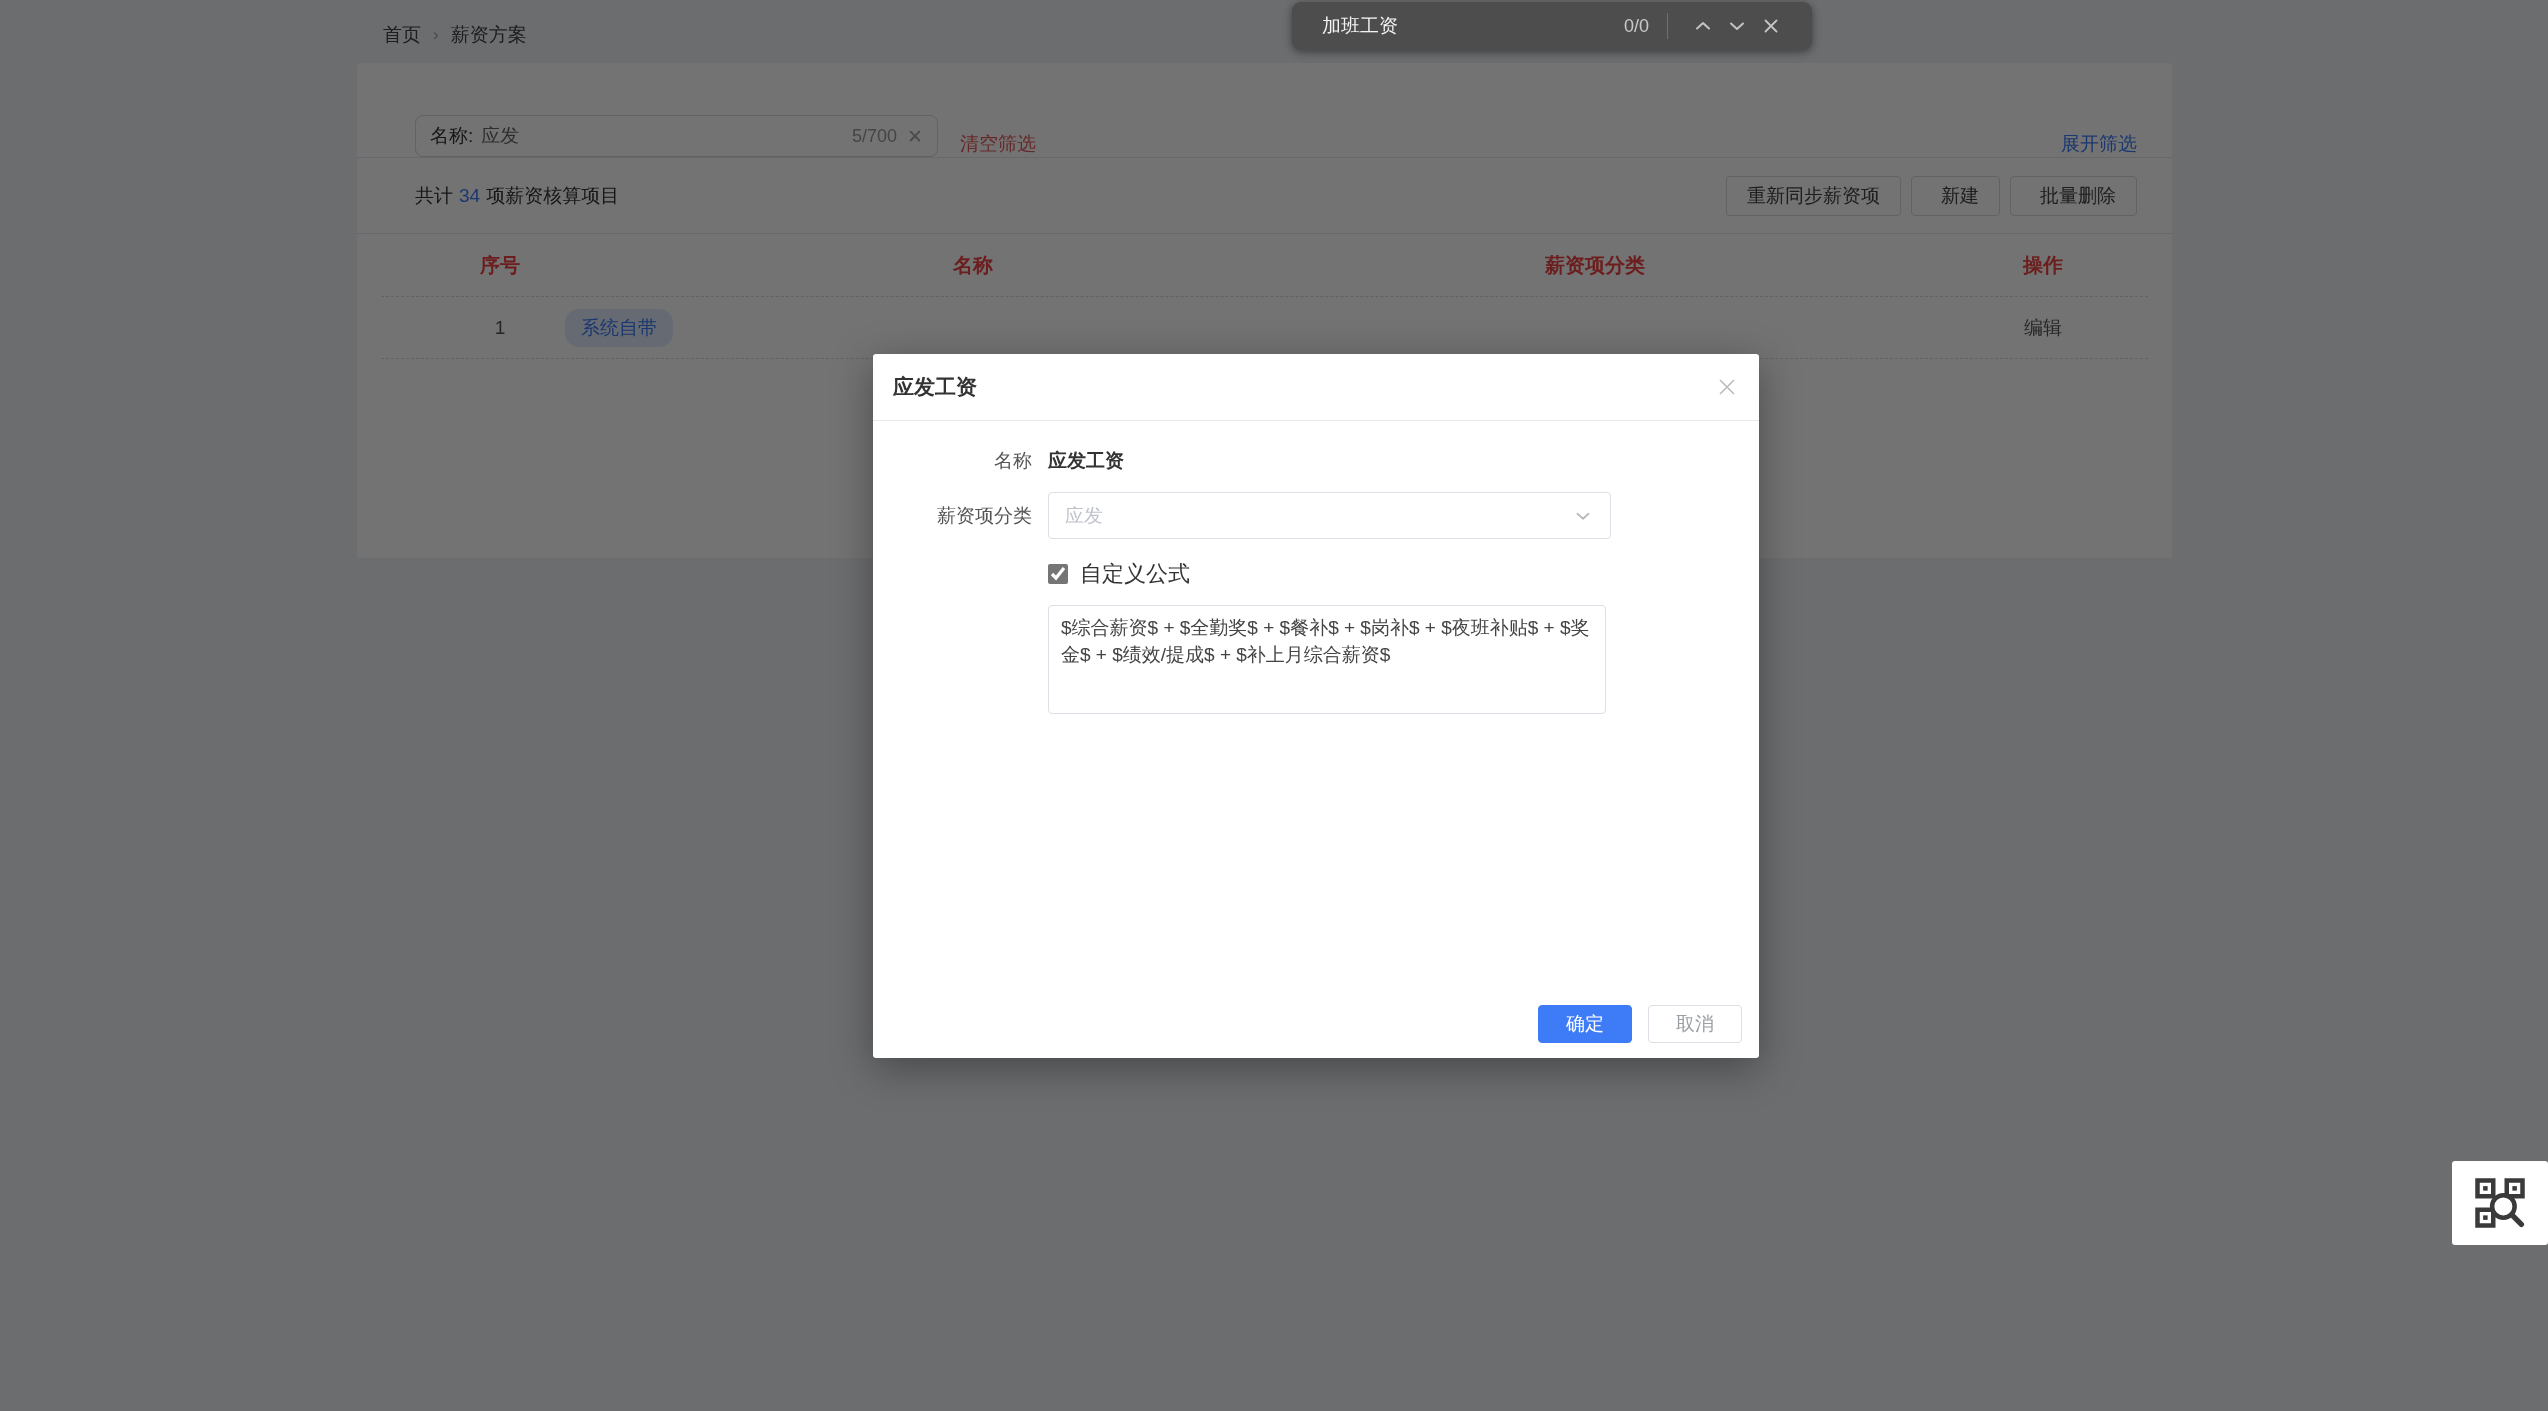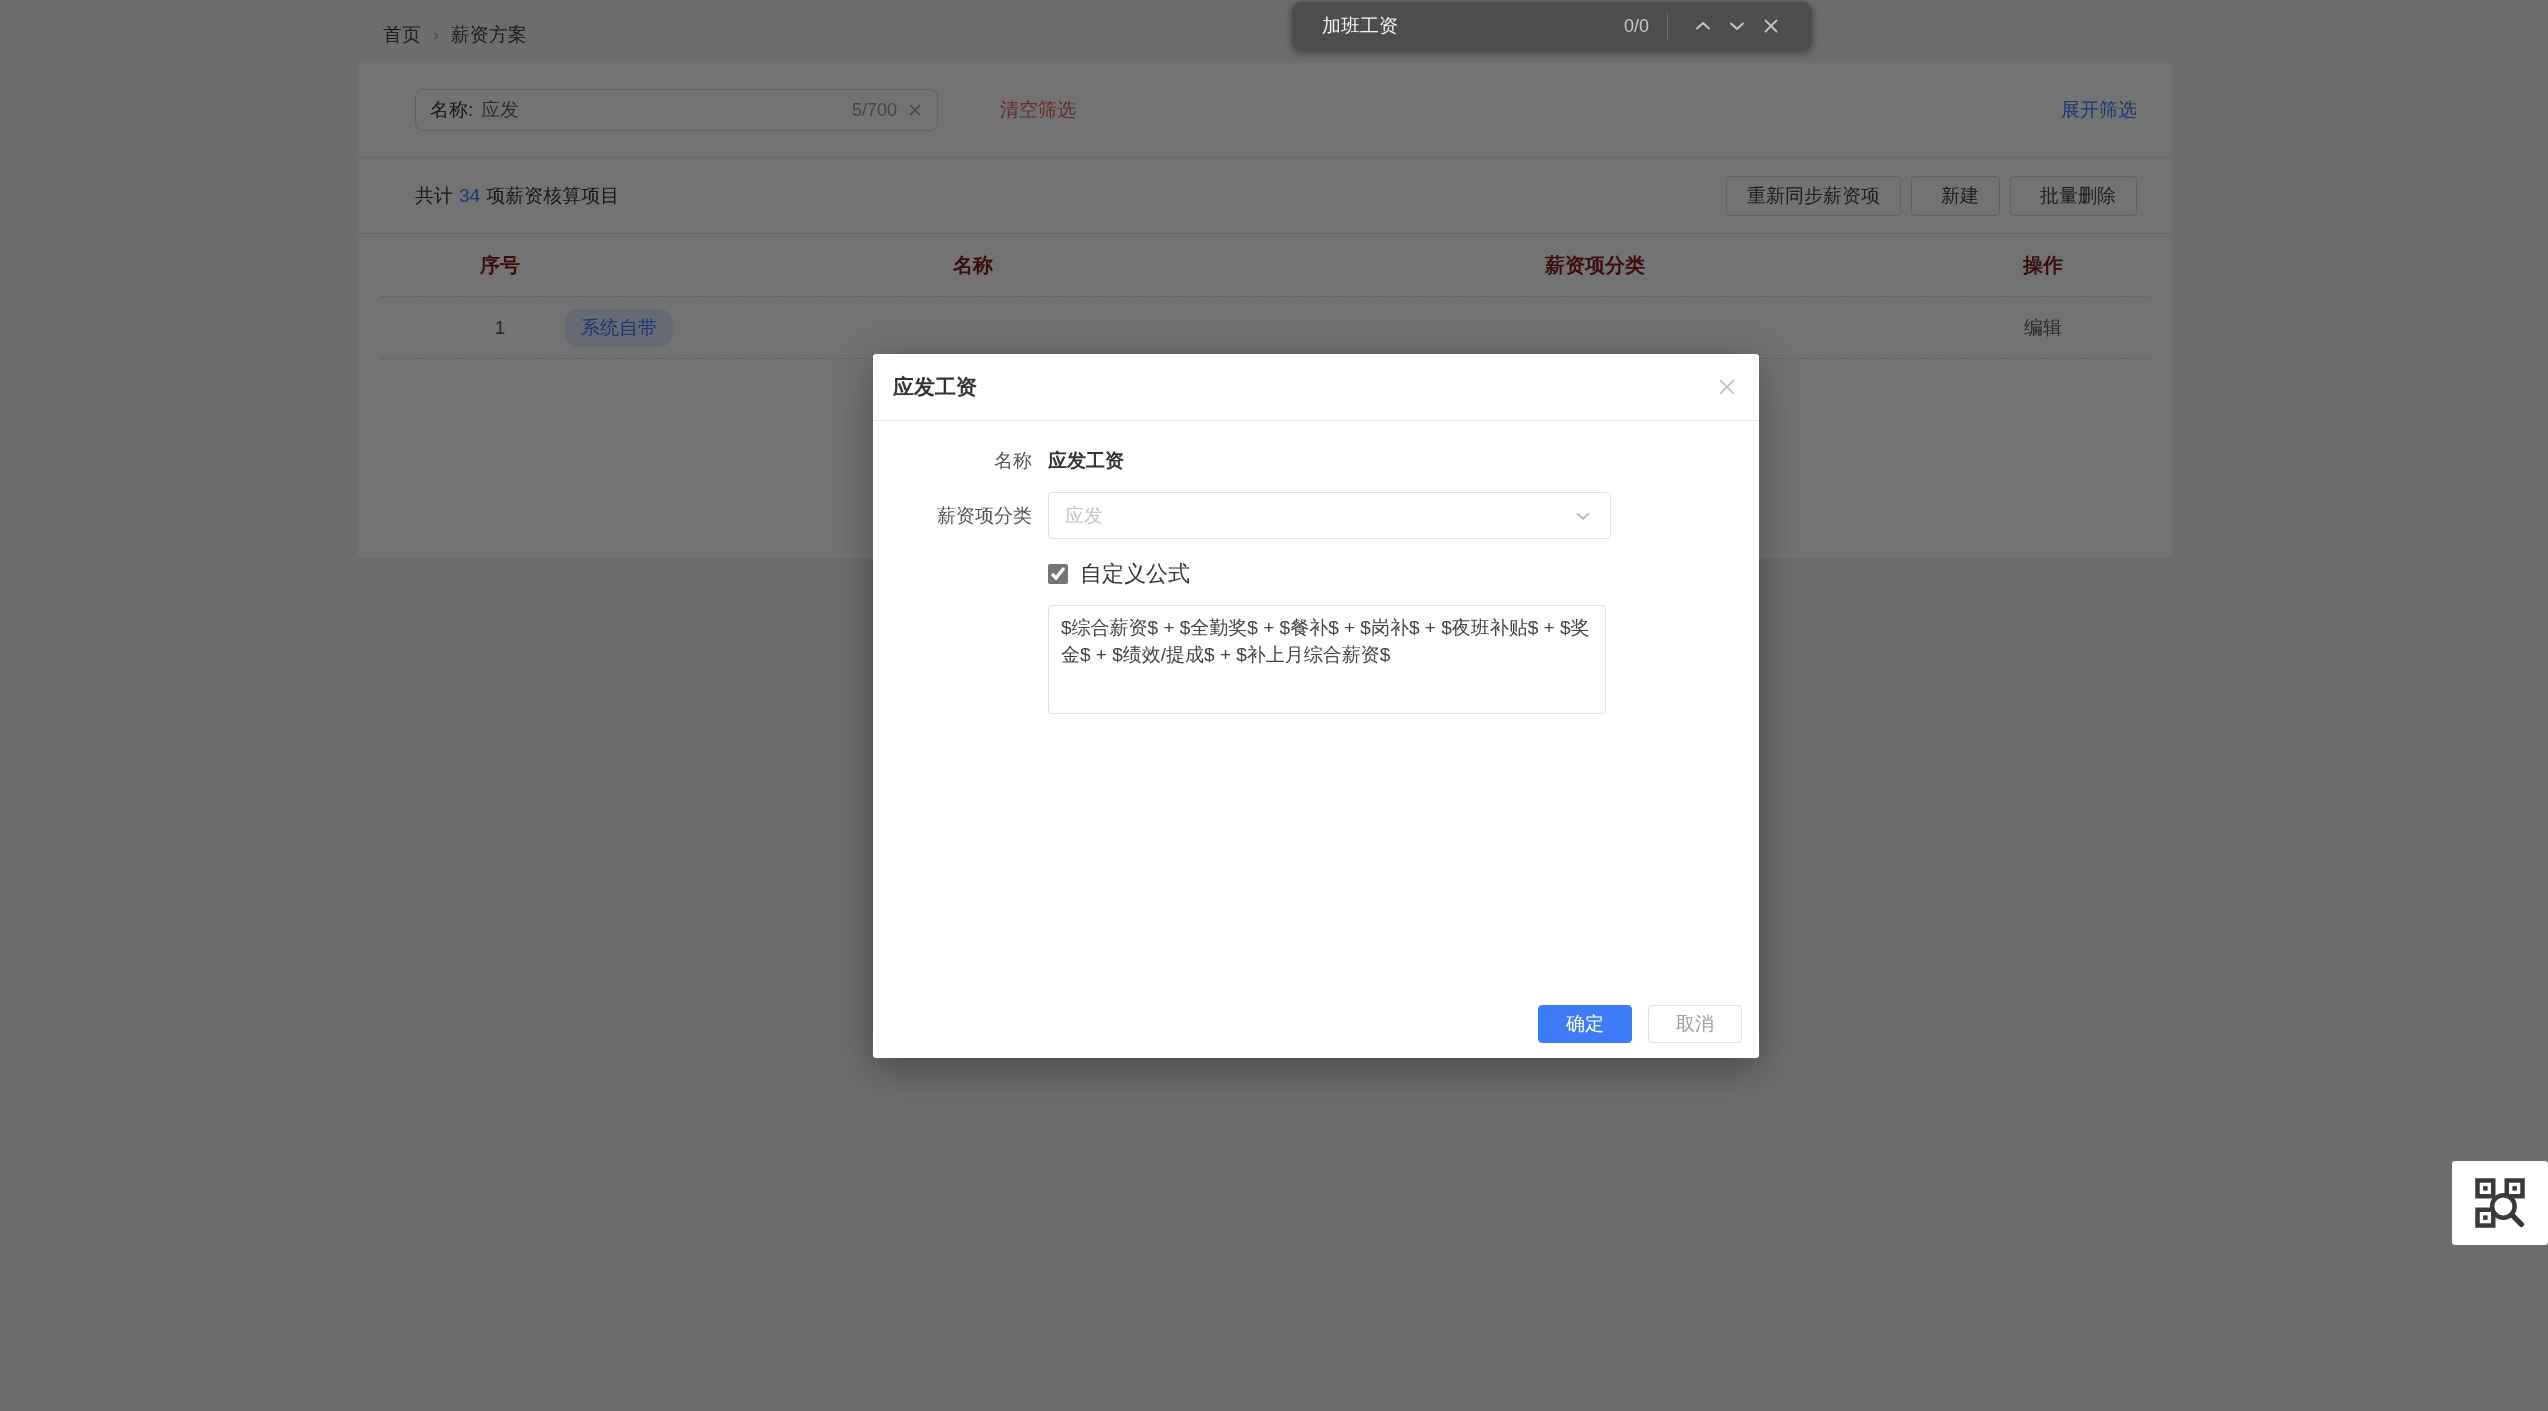--- a/index.html
+++ b/index.html
@@ -10,40 +10,40 @@
   .breadcrumb{position:absolute;left:383px;top:22px;display:flex;align-items:center;gap:12px;font-size:19px;color:#444;}
   .breadcrumb .sep{color:#9aa0a6;font-size:17px;}
 
   .card{position:absolute;left:357px;top:63px;width:1815px;height:495px;background:#fff;border-radius:4px;}
 
   .tabs{height:66px;border-bottom:1px solid #e4e7ed;display:flex;align-items:stretch;padding-left:67px;gap:42px;}
   .tab{display:flex;align-items:center;font-size:21px;color:#333;position:relative;cursor:pointer;}
   .tab.active{color:#3d7bf7;}
   .tab.active::after{content:"";position:absolute;left:0;right:0;bottom:0;height:3px;background:#3d7bf7;}
 
-  .filter-row{height:94px;border-bottom:1px solid #e4e7ed;display:flex;align-items:center;padding:0 35px 0 58px;gap:40px;}
+  .filter-row{height:94px;border-bottom:1px solid #e4e7ed;display:flex;align-items:flex-end;padding:0 35px 0 58px;}
   .filter-pill{width:523px;height:42px;border:1px solid #d9d9d9;border-radius:8px;display:flex;align-items:center;padding:0 14px;box-sizing:border-box;background:#fff;}
   .filter-pill .f-label{font-size:19px;color:#333;}
   .filter-pill .f-value{font-size:19px;color:#666;margin-left:8px;}
   .filter-pill .spacer{flex:1;}
   .filter-pill .f-counter{font-size:18px;color:#999;}
   .filter-pill .f-clear{font-size:19px;color:#a6a6a6;margin-left:10px;cursor:pointer;line-height:1;}
   .clear-filter{margin-left:22px;font-size:19px;color:#e25c5c;cursor:pointer;}
   .filter-row .grow{flex:1;}
   .expand-filter{font-size:19px;color:#3d7bf7;cursor:pointer;}
 
   .stats-row{height:75px;border-bottom:1px solid #e4e7ed;display:flex;align-items:center;padding:0 35px 0 58px;font-size:19px;}
   .stats-row .count{color:#3d7bf7;margin:0 6px;}
   .stats-row .grow{flex:1;}
   .btn{height:40px;padding:0 20px;background:#fff;border:1px solid #d9d9d9;border-radius:4px;font-size:19px;color:#444;display:inline-flex;align-items:center;cursor:pointer;}
   .btn+.btn{margin-left:10px;padding-left:29px;}
 
   .table{margin:0 24px;}
   .t-header{height:62px;position:relative;border-bottom:1px dashed #d9d9d9;}
-  .t-header span{position:absolute;top:50%;transform:translate(-50%,-50%);font-size:20px;font-weight:700;color:#7f1d1d;white-space:nowrap;}
+  .t-header span{position:absolute;top:50%;transform:translate(-50%,-50%);font-size:20px;font-weight:700;color:#ef4444;white-space:nowrap;}
   .t-row{height:61px;position:relative;border-bottom:1px dashed #d9d9d9;}
   .t-row .cell-center{position:absolute;top:50%;transform:translate(-50%,-50%);font-size:19px;color:#555;white-space:nowrap;}
   .tag{position:absolute;left:184px;top:50%;transform:translateY(-50%);background:#e3ecfe;color:#3d7bf7;font-size:19px;padding:6px 16px;border-radius:14px;white-space:nowrap;}
   .link{color:#3d7bf7;cursor:pointer;}
 
   
   .overlay{position:absolute;inset:0;background:rgba(0,0,0,0.55);z-index:10;}
 
   
   .modal{position:absolute;left:873px;top:354px;width:886px;height:704px;background:#fff;border-radius:3px;

